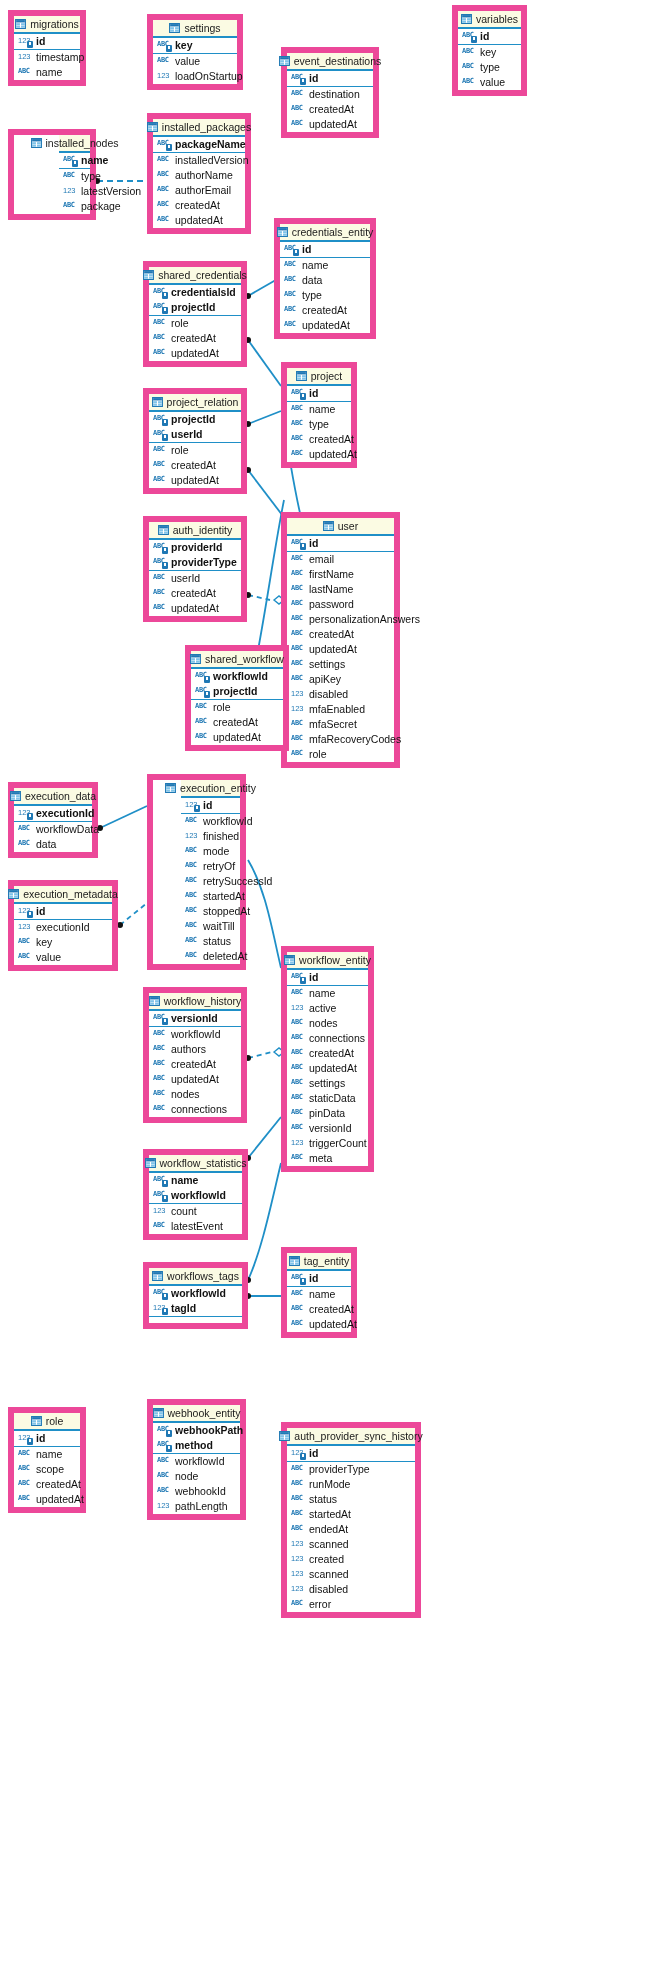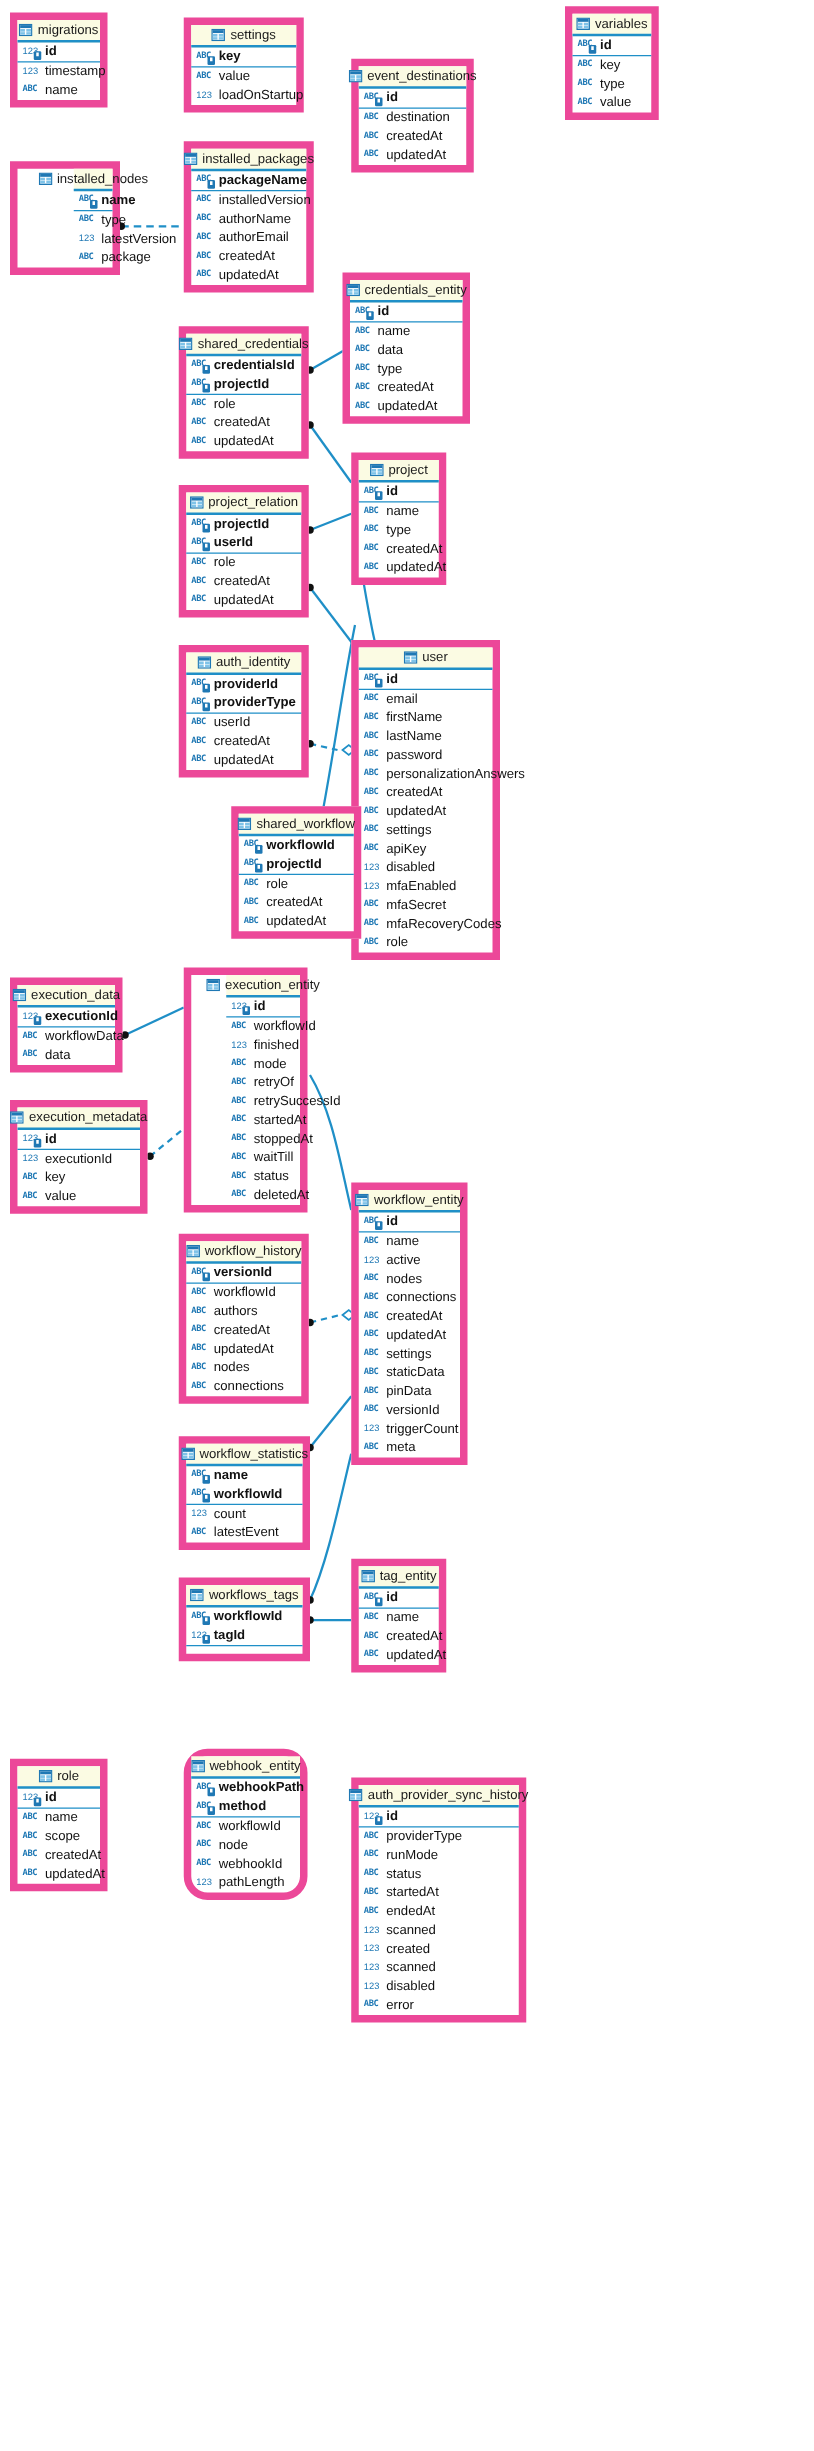--- a/index.html
+++ b/index.html
@@ -1371,21 +1371,21 @@
           <span class="col-name">disabled</span>
         </div>
         <div class="col">
           <span class="key-wrap">
             <span class="t-abc">ABC</span>
           </span>
           <span class="col-name">error</span>
         </div>
       </div>
     </div>
-    <div class="entity" style="left: 147px; top: 1399px; width: 99px; border-radius: 19px;">
+    <div class="entity" style="left: 147px; top: 1399px; width: 99px;">
       <div class="ent-header">
         <svg viewBox="0 0 12 11" class="tbl-icon">
           <rect x="0.6" y="0.6" width="10.8" height="9.8" fill="#ffffff" stroke="#1f78b4" stroke-width="1.2"></rect>
           <rect x="1.2" y="1.2" width="9.6" height="2.6" fill="#1f78b4"></rect>
           <rect x="1.2" y="4.6" width="4.2" height="2.4" fill="#7fc3e8"></rect>
           <rect x="6.6" y="4.6" width="4.2" height="2.4" fill="#7fc3e8"></rect>
           <rect x="1.2" y="7.4" width="4.2" height="2.2" fill="#7fc3e8"></rect>
           <rect x="6.6" y="7.4" width="4.2" height="2.2" fill="#7fc3e8"></rect>
         </svg>
         <span class="ent-title">webhook_entity</span>

